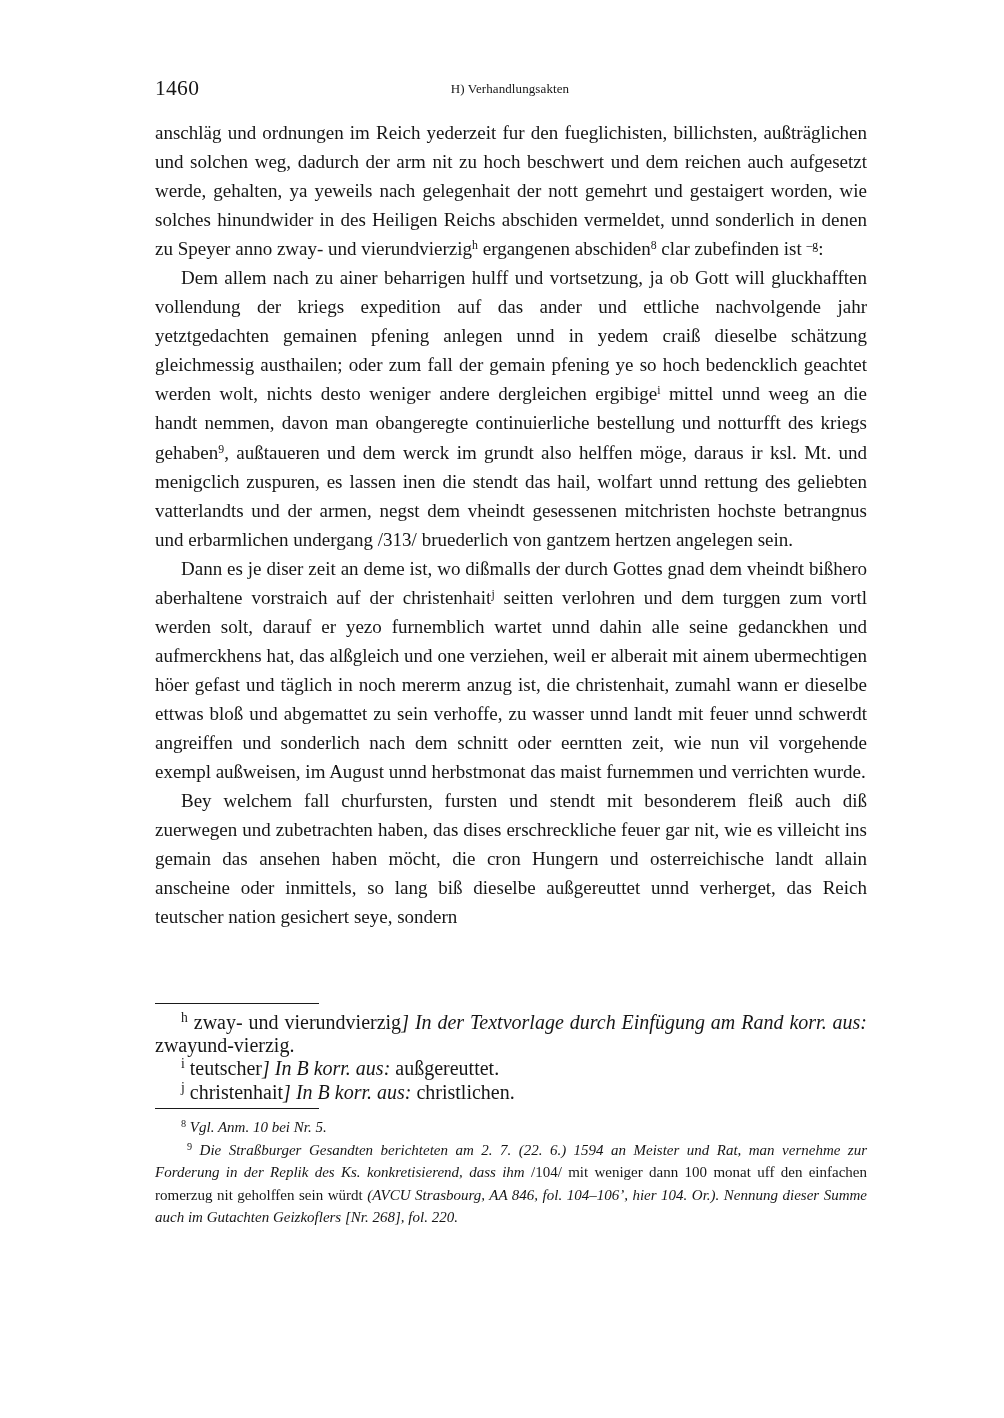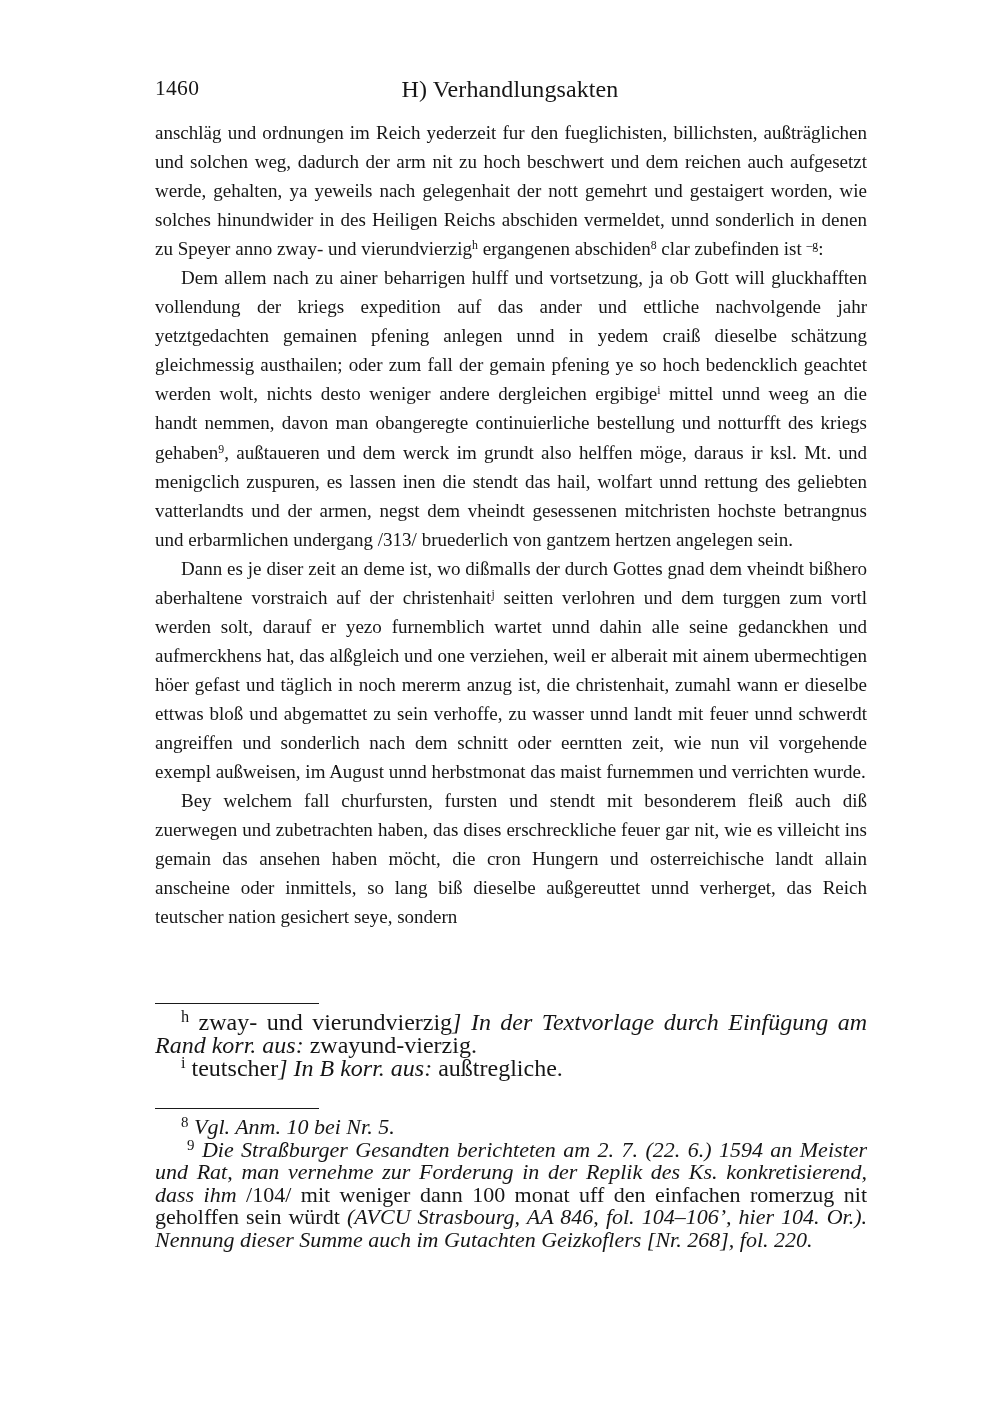--- a/index.html
+++ b/index.html
@@ -38,21 +38,21 @@
     left: 0;
     top: 0;
     letter-spacing: 0.3px;
   }
   .runhead .title {
     position: absolute;
     left: 0;
     top: 1px;
     width: 710px;
     text-align: center;
-    font-size: 24px;
+    font-size: 13px;
     letter-spacing: 0.1px;
   }
 
   
   .body-text {
     position: absolute;
     left: 155px;
     top: 118px;
     width: 712px;
   }
@@ -86,21 +86,21 @@
     width: 712px;
   }
   .rule {
     width: 164px;
     height: 0;
     border-top: 1.1px solid #1a1a1a;
     margin: 0 0 7px 0;
   }
   .app-note {
     margin: 0 0 1px 0;
-    font-size: 24px;
+    font-size: 20px;
     line-height: 22.6px;
     text-align: justify;
     text-indent: 26px;
   }
   .app-note sup {
     font-size: 0.68em;
     vertical-align: 0.48em;
   }
   .app-note i, .fn i {
     font-style: italic;
@@ -108,21 +108,21 @@
 
   
   .footnotes {
     position: absolute;
     left: 155px;
     top: 1108px;
     width: 712px;
   }
   .fn {
     margin: 0 0 0 0;
-    font-size: 22px;
+    font-size: 15px;
     line-height: 22.6px;
     text-align: justify;
     text-indent: 26px;
     font-style: italic;
   }
   .fn .roman {
     font-style: normal;
   }
   .fn sup {
     font-style: normal;
@@ -145,21 +145,22 @@
     <p class="para" id="para-1">anschläg und ordnungen im Reich yederzeit fur den fueglichisten, billichsten, außträglichen und solchen weg, dadurch der arm nit zu hoch beschwert und dem reichen auch aufgesetzt werde, gehalten, ya yeweils nach gelegenhait der nott gemehrt und gestaigert worden, wie solches hinundwider in des Heiligen Reichs abschiden vermeldet, unnd sonderlich in denen zu Speyer anno zway- und vierundvierzig<sup>h</sup> ergangenen abschiden<sup>8</sup> clar zubefinden ist <sup>–g</sup>:</p>
     <p class="para indent" id="para-2">Dem allem nach zu ainer beharrigen hulff und vortsetzung, ja ob Gott will gluckhafften vollendung der kriegs expedition auf das ander und ettliche nachvolgende jahr yetztgedachten gemainen pfening anlegen unnd in yedem craiß dieselbe schätzung gleichmessig austhailen; oder zum fall der gemain pfening ye so hoch bedencklich geachtet werden wolt, nichts desto weniger andere dergleichen ergibige<sup>i</sup> mittel unnd weeg an die handt nemmen, davon man obangeregte continuierliche bestellung und notturfft des kriegs gehaben<sup>9</sup>, außtaueren und dem werck im grundt also helffen möge, daraus ir ksl. Mt. und menigclich zuspuren, es lassen inen die stendt das hail, wolfart unnd rettung des geliebten vatterlandts und der armen, negst dem vheindt gesessenen mitchristen hochste betrangnus und erbarmlichen undergang /313/ bruederlich von gantzem hertzen angelegen sein.</p>
     <p class="para indent" id="para-3">Dann es je diser zeit an deme ist, wo dißmalls der durch Gottes gnad dem vheindt bißhero aberhaltene vorstraich auf der christenhait<sup>j</sup> seitten verlohren und dem turggen zum vortl werden solt, darauf er yezo furnemblich wartet unnd dahin alle seine gedanckhen und aufmerckhens hat, das alßgleich und one verziehen, weil er alberait mit ainem ubermechtigen höer gefast und täglich in noch mererm anzug ist, die christenhait, zumahl wann er dieselbe ettwas bloß und abgemattet zu sein verhoffe, zu wasser unnd landt mit feuer unnd schwerdt angreiffen und sonderlich nach dem schnitt oder eerntten zeit, wie nun vil vorgehende exempl außweisen, im August unnd herbstmonat das maist furnemmen und verrichten wurde.</p>
     <p class="para indent" id="para-4">Bey welchem fall churfursten, fursten und stendt mit besonderem fleiß auch diß zuerwegen und zubetrachten haben, das dises erschreckliche feuer gar nit, wie es villeicht ins gemain das ansehen haben möcht, die cron Hungern und osterreichische landt allain anscheine oder inmittels, so lang biß dieselbe außgereuttet unnd verherget, das Reich teutscher nation gesichert seye, sondern</p>
   </div>
 
   <div class="apparatus">
     <div class="rule"></div>
     <div id="apparatus-notes">
         <div class="app-note"><sup>h</sup> <span>zway- und vierundvierzig</span><i>]</i> <i>In der Textvorlage durch Einfügung am Rand korr. aus:</i> <span>zwayund-vierzig.</span></div>
-        <div class="app-note"><sup>i</sup> <span>teutscher</span><i>]</i> <i>In B korr. aus:</i> <span>außtregliche.</span></div>
+        <div class="app-note"><sup>i</sup> <span>teutscher</span><i>]</i> <i>In B korr. aus:</i> <span>außgereuttet.</span></div>
+        <div class="app-note"><sup>j</sup> <span>christenhait</span><i>]</i> <i>In B korr. aus:</i> <span>christlichen.</span></div>
       </div>
   </div>
 
   <div class="footnotes">
     <div class="rule"></div>
     <div id="footnote-list">
         <div class="fn"><sup>8</sup> <span>Vgl. Anm. 10 bei Nr. 5.</span></div>
         <div class="fn fn9"><sup>9</sup> <span>Die Straßburger Gesandten berichteten am 2. 7. (22. 6.) 1594 an Meister und Rat, man vernehme zur Forderung in der Replik des Ks. konkretisierend, dass ihm </span><span class="roman">/104/ mit weniger dann 100 monat uff den einfachen romerzug nit geholffen sein würdt </span><span>(AVCU Strasbourg, AA 846, fol. 104–106’, hier 104. Or.). Nennung dieser Summe auch im Gutachten Geizkoflers [Nr. 268], fol. 220.</span></div>
       </div>
   </div>

